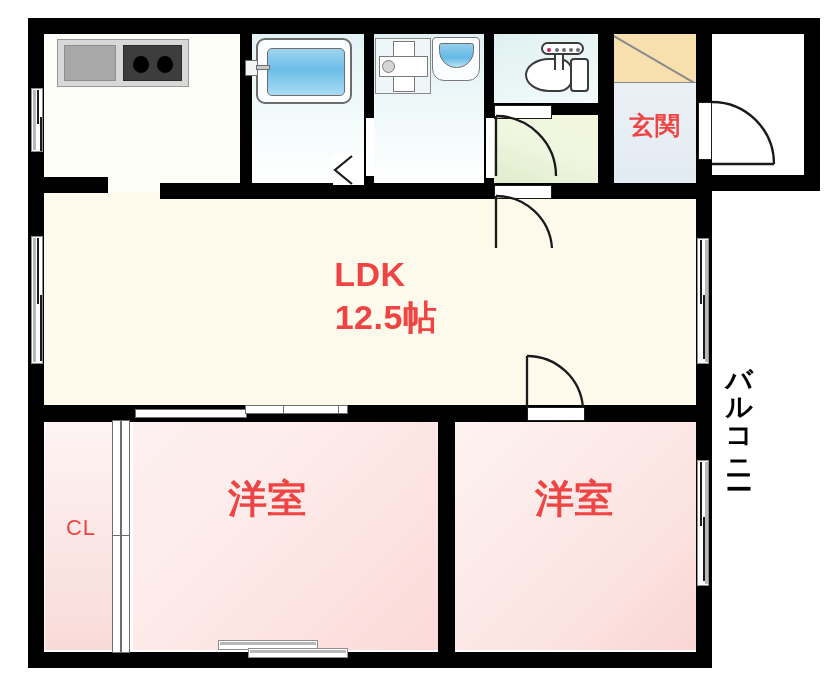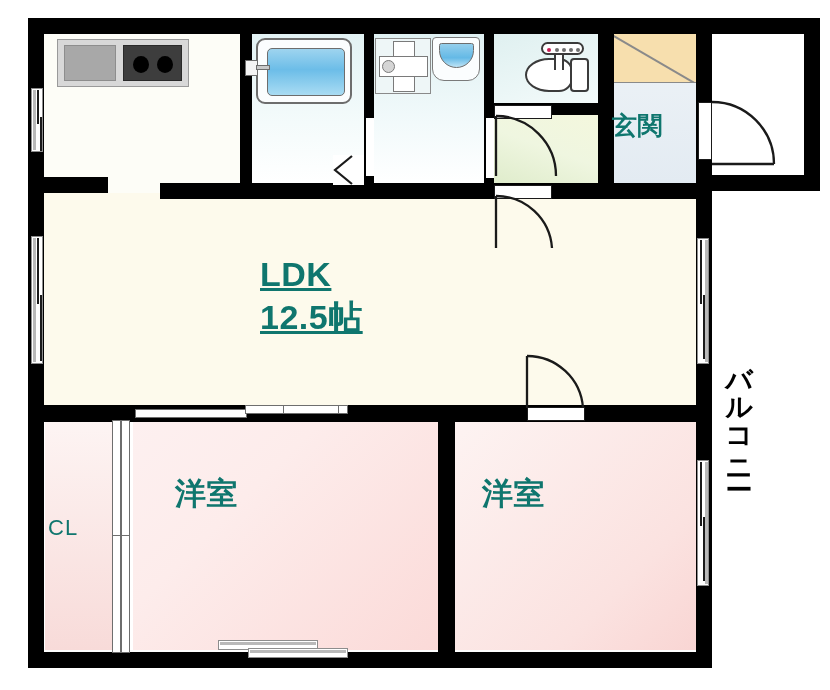--- a/index.html
+++ b/index.html
@@ -38,28 +38,29 @@
   .fill-hall     { background: linear-gradient(200deg,#f4f7dd 0%, #eff6e0 50%, #dfeccb 100%); }
   .fill-genkan   { background: linear-gradient(180deg,#eef3f7 0%, #e3ebf2 100%); }
   .fill-tataki   { background: #f7dfae; }
   .fill-bed-a    { background: linear-gradient(135deg,#fdf0f0 0%, #fdeceb 35%, #fbdad8 100%); }
   .fill-bed-b    { background: linear-gradient(135deg,#fdf3f2 0%, #fbe2e0 70%, #f9d5d3 100%); }
   .fill-cl       { background: linear-gradient(180deg,#fdf4f3 0%, #f8dbd9 100%); }
 
   
   .label {
     position: absolute;
-    color: #0f766e;
+    color: #ef4444;
     font-weight: bold;
+    text-align: center;
     line-height: 1.12;
     white-space: pre;
     letter-spacing: .5px;
   }
-  .label-ldk   { font-size: 34px; text-decoration: underline; }
-  .label-room  { font-size: 31px; }
+  .label-ldk   { font-size: 34px; }
+  .label-room  { font-size: 39px; }
   .label-genkan{ font-size: 25px; }
   .label-cl    { font-size: 22px; font-weight: normal; letter-spacing: 1px; }
   .label-balcony {
     position: absolute;
     font-size: 27px;
     font-weight: bold;
     color: #000;
     writing-mode: vertical-rl;
     text-orientation: upright;
     line-height: 1.04;
@@ -381,21 +382,21 @@
   </div>
 
   <div class="win-frame" style="left:218px; top:640px; width:100px; height:10px;">
     <div class="win-shade" style="left:1px; top:1px; width:96px; height:3px;"></div>
   </div>
   <div class="win-frame" style="left:248px; top:648px; width:100px; height:10px;">
     <div class="win-shade" style="left:1px; top:1px; width:96px; height:3px;"></div>
   </div>
 
   <div class="label label-ldk" style="left:260px; top:255px; width:220px;">LDK</div>
-  <div class="label label-ldk" style="left:260px; top:298px; width:220px;">12.5帖</div>
+  <div class="label label-ldk" style="left:276px; top:298px; width:220px;">12.5帖</div>
 
   <div class="label label-room" style="left:175px; top:477px; width:185px;">洋室</div>
 
   <div class="label label-room" style="left:482px; top:477px; width:185px;">洋室</div>
 
   <div class="label label-genkan" style="left:612px; top:111px; width:86px;">玄関</div>
 
   <div class="label label-cl" style="left:48px; top:516px; width:66px;">CL</div>
 
   <div class="label-balcony" style="left:725px; top:348px;">バルコニー</div>

